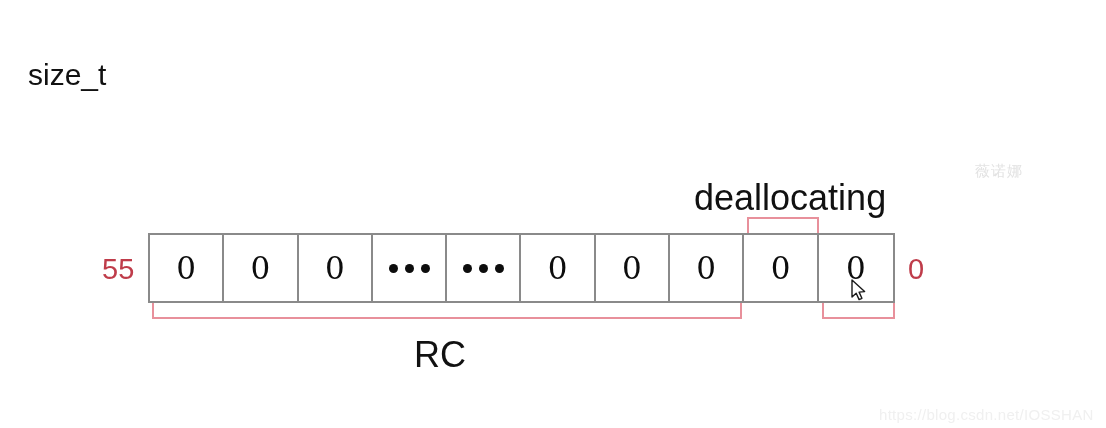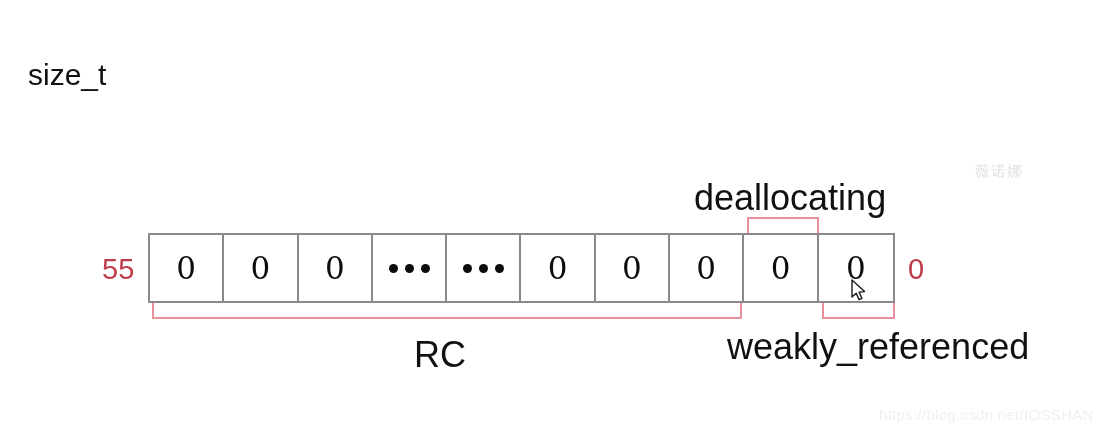--- a/index.html
+++ b/index.html
@@ -202,21 +202,20 @@
       <div class="cell">
         <span class="bitval">0</span>
       </div>
     </div>
 
   <div class="bracket-down" id="bracket-rc"></div>
   <div class="bracket-down" id="bracket-weak"></div>
   <div class="bracket-up" id="bracket-deal"></div>
 
   <div class="flabel" id="label-rc">RC</div>
-  <div class="flabel" id="label-weak">weakly_referenced</div>
   <div class="flabel" id="label-deal">deallocating</div>
 
   <div class="wm" id="wm-brand">薇诺娜</div>
   <div class="wm" id="wm-url">https://blog.csdn.net/IOSSHAN</div>
 
   <svg id="cursor" viewBox="0 0 16 24">
     <path d="M1 1 L1 18 L5.2 14.2 L8.1 20.6 L10.9 19.3 L8.1 13.1 L13.6 12.6 Z" fill="#ffffff" stroke="#1a1a1a" stroke-width="1.4" stroke-linejoin="round"></path>
   </svg>
 
 </div>

